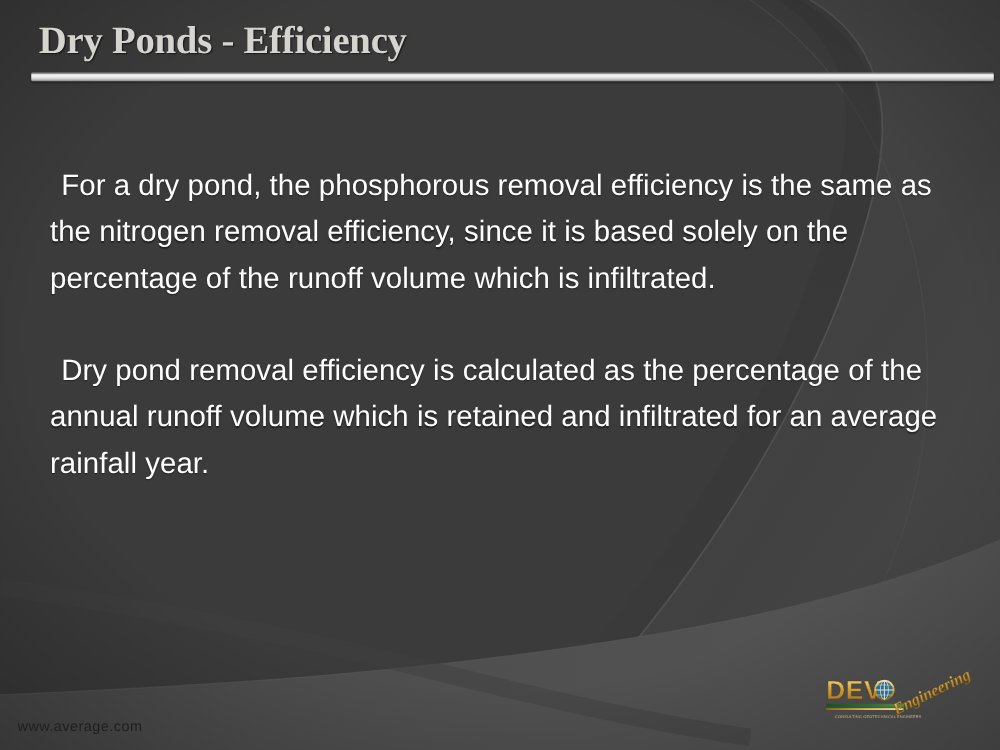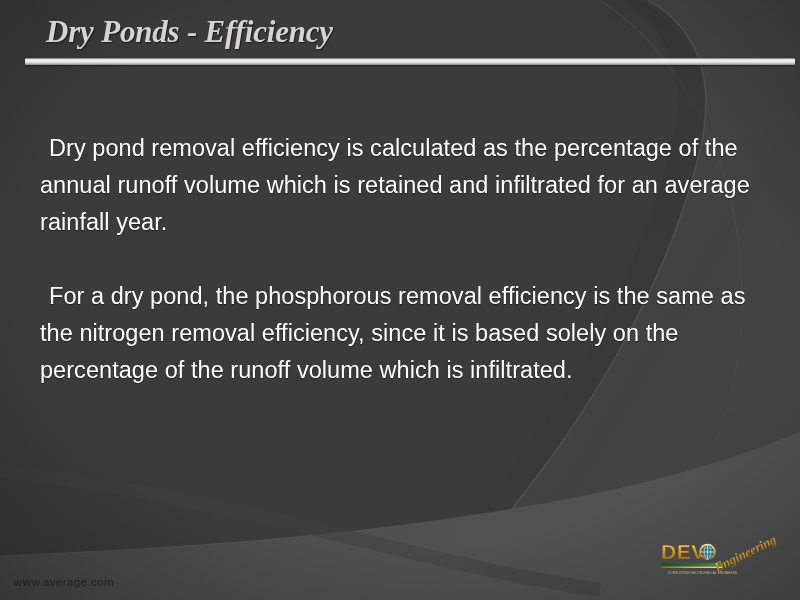--- a/index.html
+++ b/index.html
@@ -33,24 +33,23 @@
     width:800px;
     z-index:5;
   }
   .slide-title {
     font-family:"Liberation Serif", serif;
     font-weight:bold;
     font-size:31px;
     line-height:36px;
     letter-spacing:-0.2px;
     color:#d6d4ce;
-    padding-left:46px;
+    padding-left:31px;
     text-shadow:1px 1px 1px rgba(0,0,0,.55);
     white-space:nowrap;
-    font-style:italic;
   }
   .title-rule {
     position:absolute;
     left:25px; top:44px;
     width:770px; height:7px;
     background:linear-gradient(180deg,
         #8e8e8e 0%, #8e8e8e 14%,
         #e3e3e3 16%, #f2f2f2 45%,
         #cfcfcf 72%, #a9a9a9 88%, #7c7c7c 100%);
     border-radius:1px;
@@ -144,22 +143,22 @@
 
     <rect x="0" y="0" width="800" height="600" fill="url(#gVig)"></rect>
   </svg>
 
   <div class="title-block">
     <div class="slide-title">Dry Ponds - Efficiency</div>
     <div class="title-rule"></div>
   </div>
 
   <div class="body-copy">
+    <p class="para">For a dry pond, the phosphorous removal efficiency is the same as the nitrogen removal efficiency, since it is based solely on the percentage of the runoff volume which is infiltrated.</p>
     <p class="para">Dry pond removal efficiency is calculated as the percentage of the annual runoff volume which is retained and infiltrated for an average rainfall year.</p>
-    <p class="para">For a dry pond, the phosphorous removal efficiency is the same as the nitrogen removal efficiency, since it is based solely on the percentage of the runoff volume which is infiltrated.</p>
   </div>
 
   <div class="footer-url">www.average.com</div>
 
   <svg class="logo" viewBox="0 0 240 96">
     <defs>
       <linearGradient id="goldGrad" x1="0" y1="0" x2="0" y2="1">
         <stop offset="0%" stop-color="#f6dfa0"></stop>
         <stop offset="42%" stop-color="#d8a23a"></stop>
         <stop offset="100%" stop-color="#8c6418"></stop>

